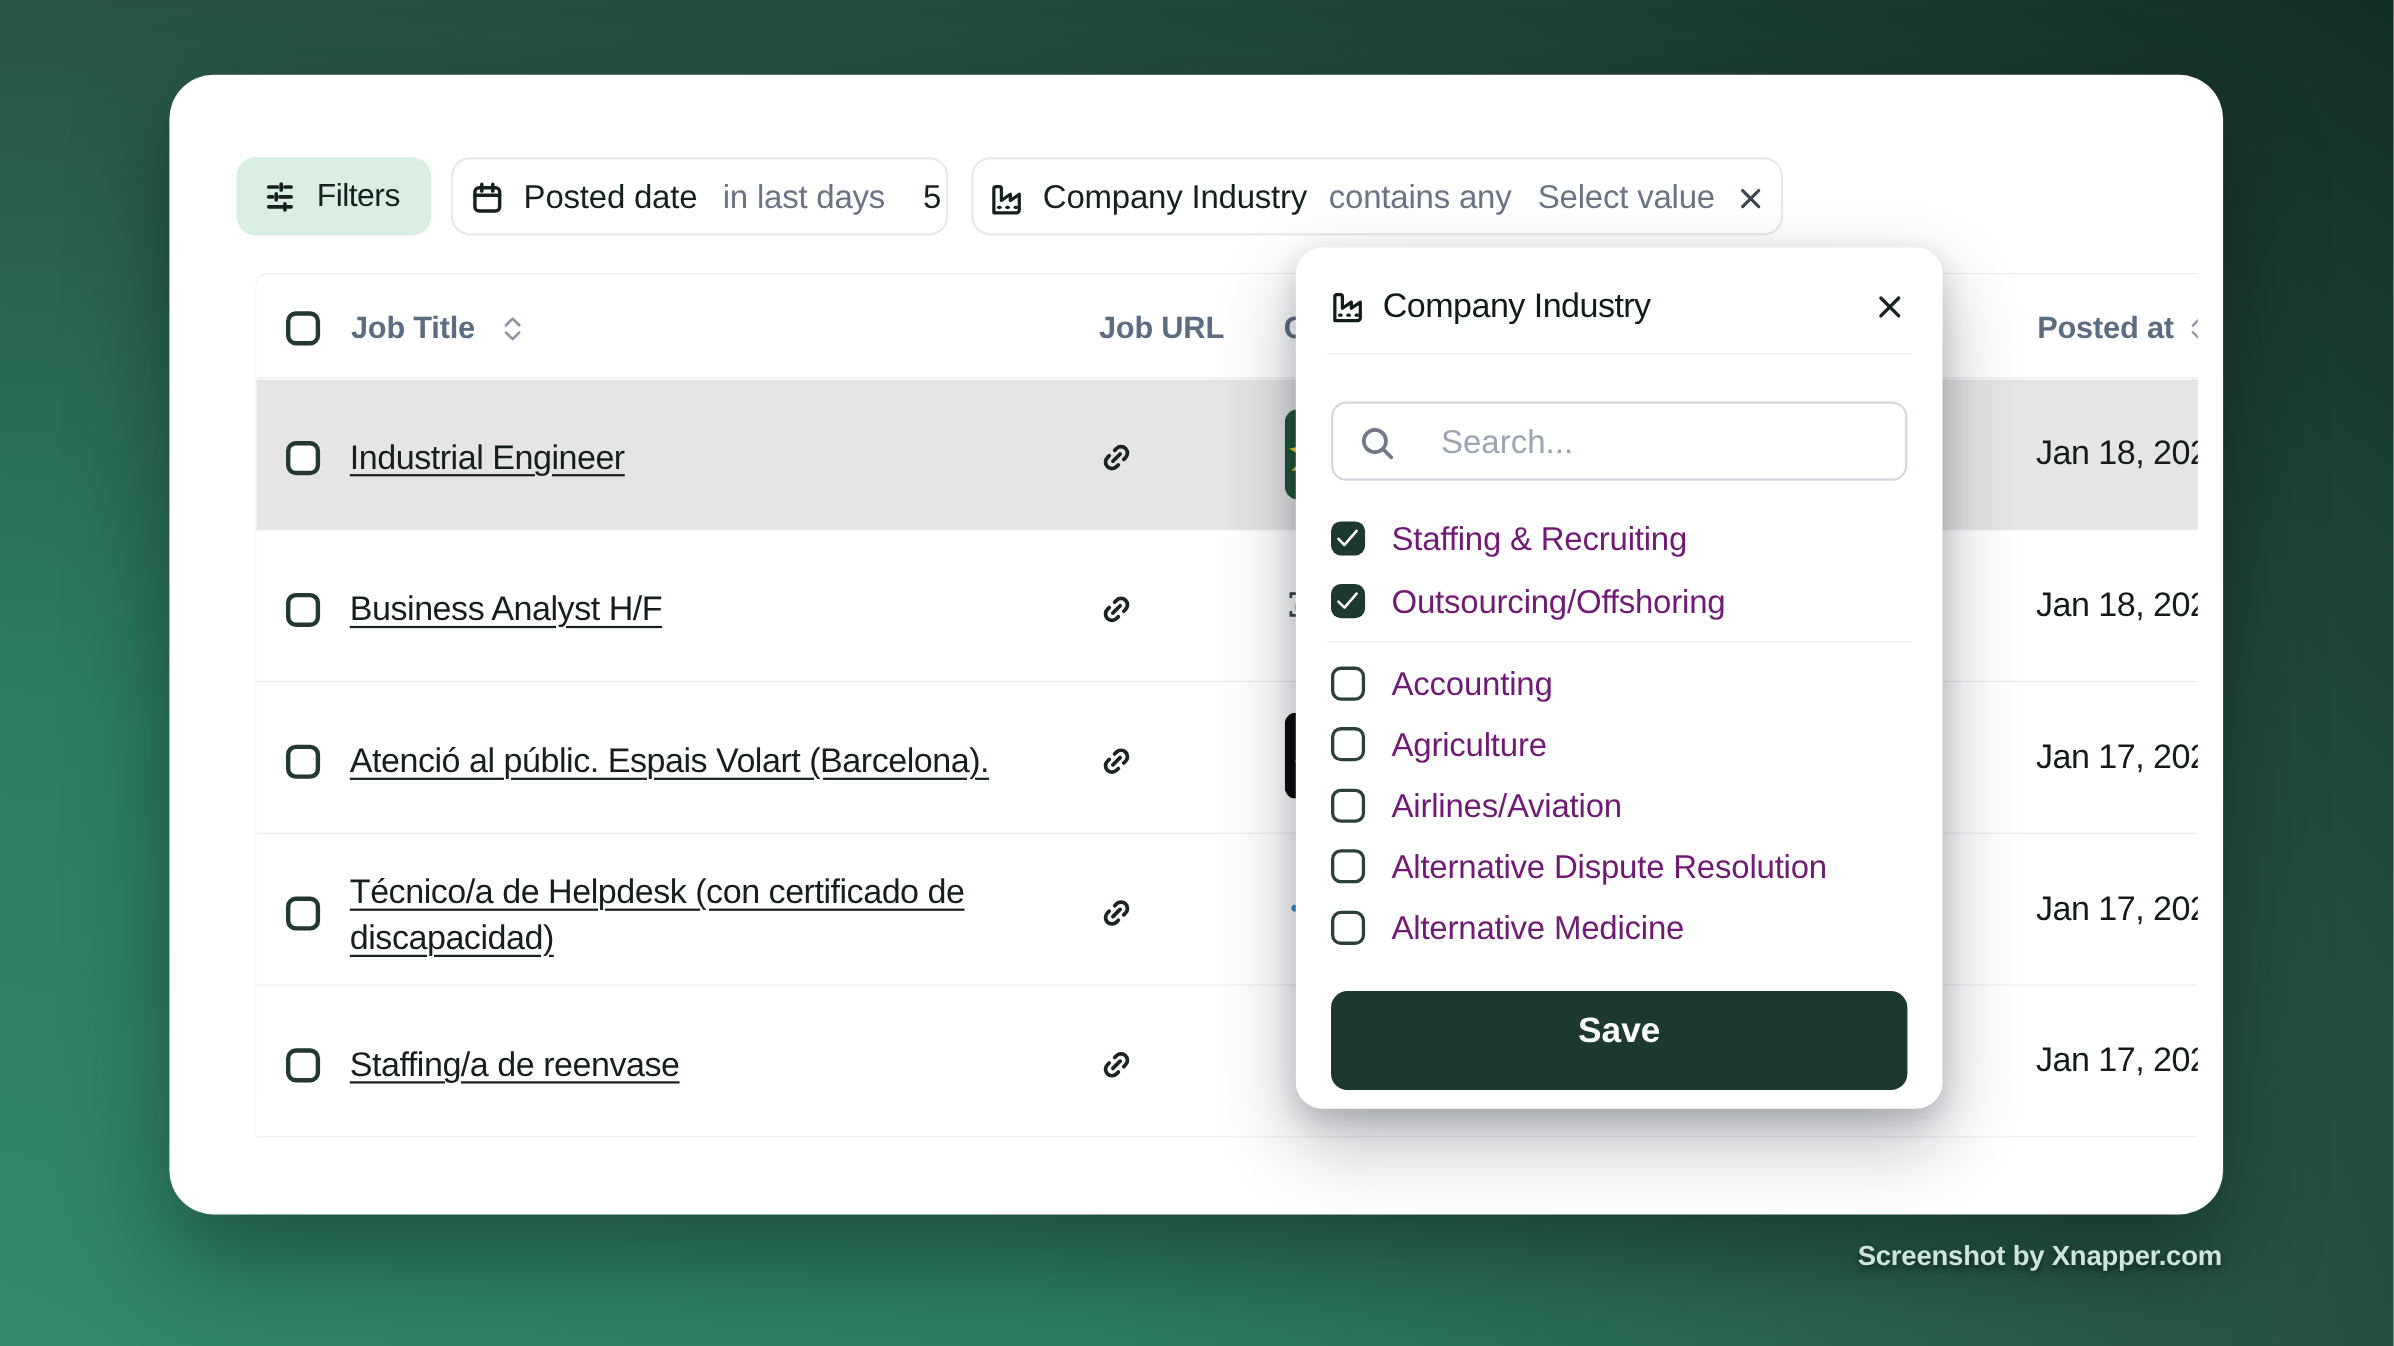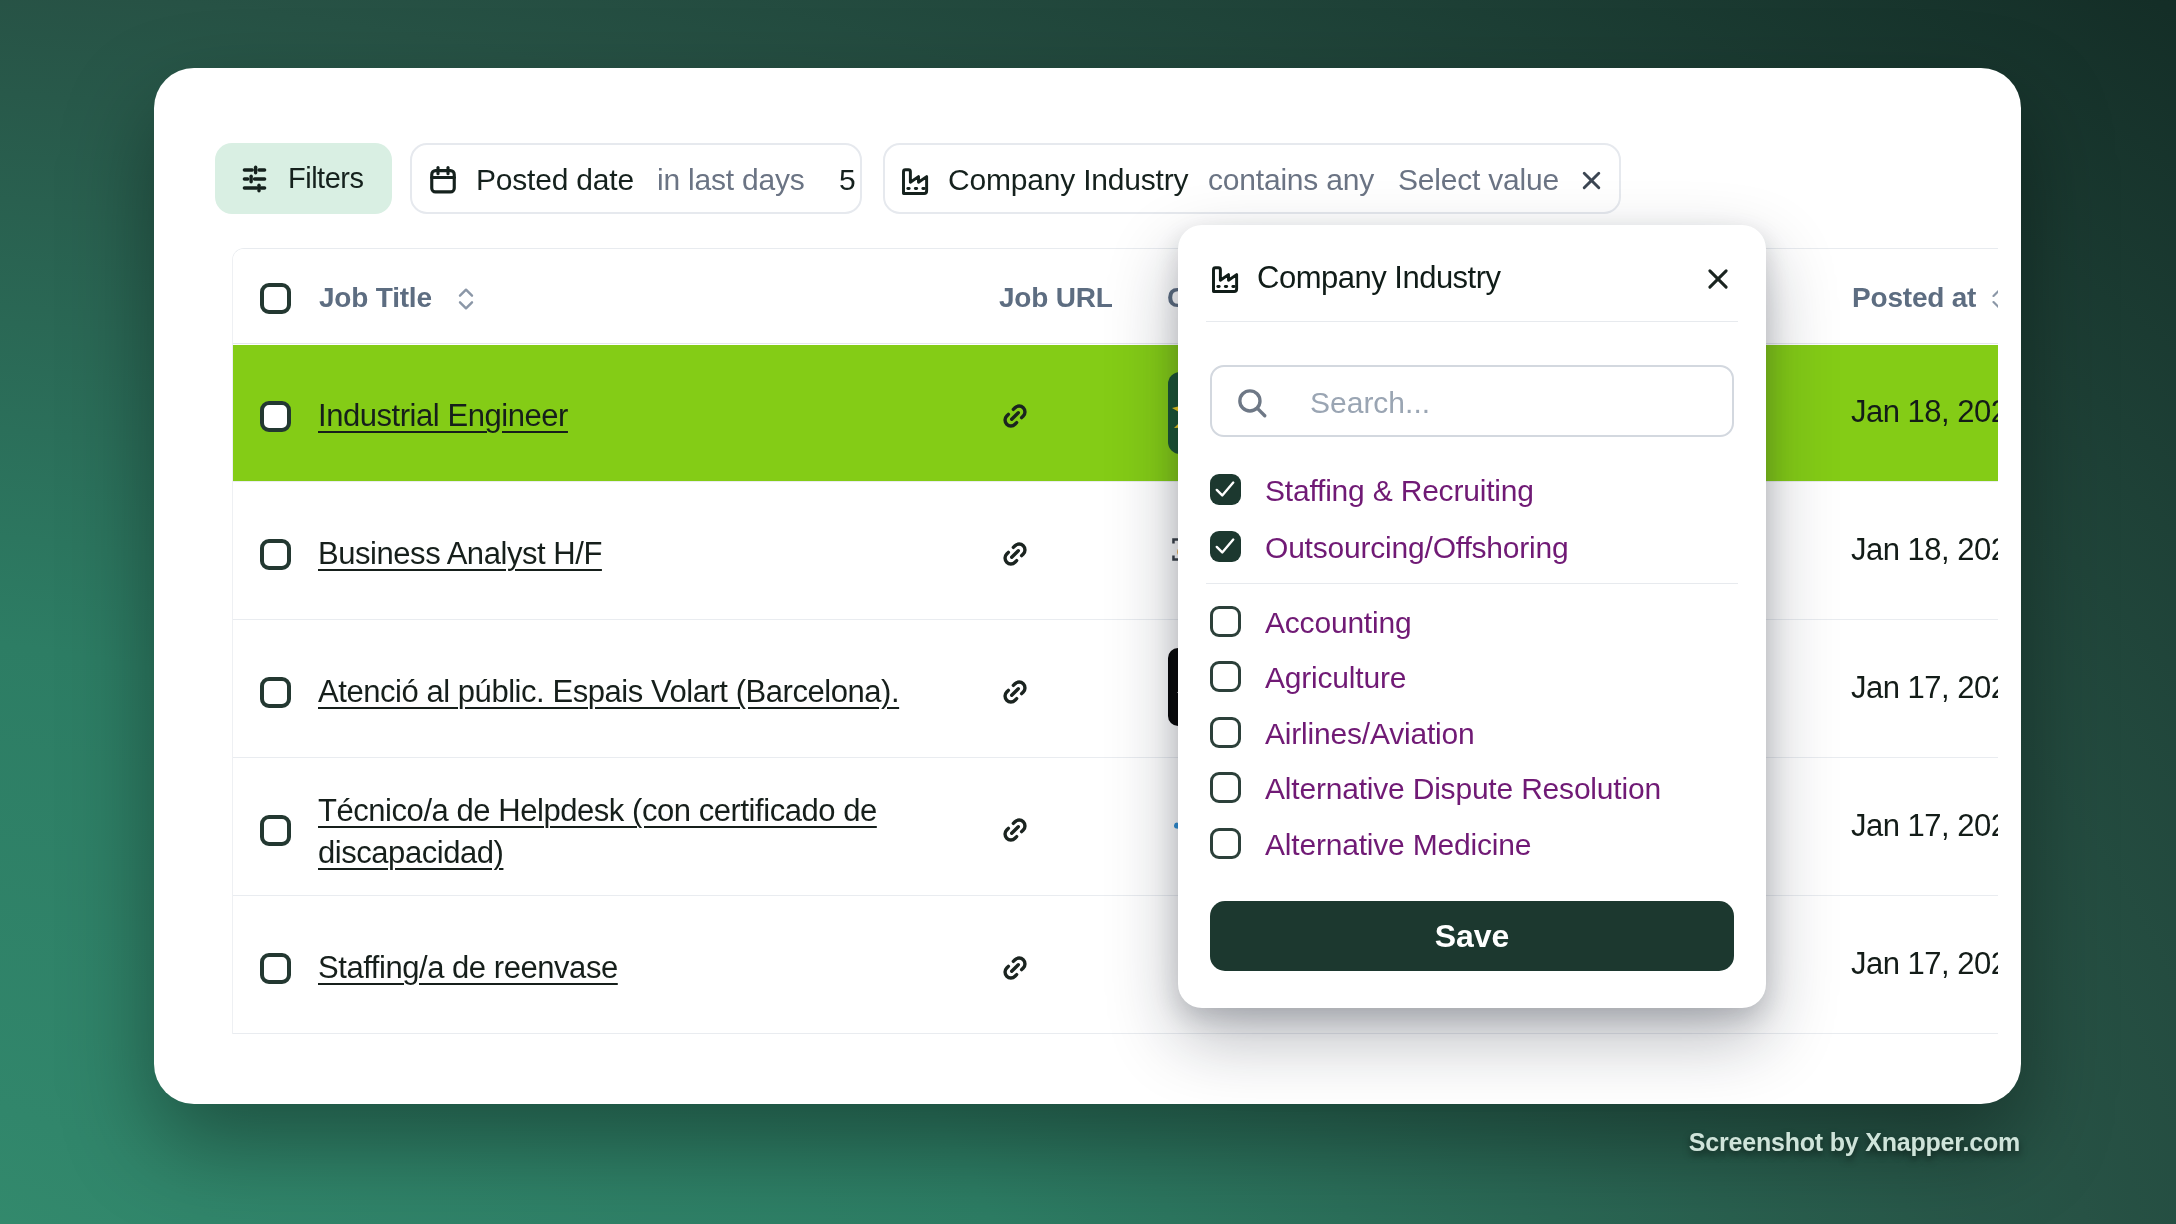--- a/index.html
+++ b/index.html
@@ -20,38 +20,38 @@
   .chip.filters { left:215px; width:177px; background:#d9efe3; }
   .chip.bord { background:#fff; border:2px solid #e6e9ee; }
   .chip-label { font-size:30px; color:#15211d; letter-spacing:-0.2px; }
   .gray { color:#6b7484; }
   
   .tablewrap { position:absolute; left:232px; top:248px; width:1766px; height:786px;
     border-top:1px solid #e8ebef; border-left:1px solid #eef0f3; border-radius:12px 0 0 0; overflow:hidden; }
   .hdr { position:absolute; left:0; top:0; width:1766px; height:95px; border-bottom:1px solid #e4e7ec; background:#fff; }
   .hdtxt { position:absolute; font-size:28px; font-weight:700; letter-spacing:-0.2px; color:#5d6d81; top:33px; }
   .row { position:absolute; left:0; width:1766px; border-bottom:1px solid #e9ecf0; background:#fff; }
-  .row.alt { background:#84cc16; }
+  .row.alt { background:#e5e5e5; }
   .cb { position:absolute; width:31px; height:31px; border:4px solid #233831; border-radius:9px; background:#fff; }
   .jobtitle { position:absolute; left:85px; font-size:31px; letter-spacing:-0.45px; color:#161f1b; text-decoration:underline; text-underline-offset:5px; text-decoration-thickness:2px; line-height:42px; }
   .date { position:absolute; left:1618px; font-size:31px; line-height:36px; letter-spacing:-0.5px; color:#131c18; white-space:nowrap; }
   .linkico { position:absolute; left:768px; }
   
   .pop { position:absolute; left:1178px; top:225px; width:588px; height:783px; background:#fff; border-radius:24px;
     box-shadow:0 30px 70px rgba(16,24,40,.3), 0 10px 24px rgba(16,24,40,.16); z-index:5; }
   .pop .title { position:absolute; left:79px; top:260px; font-size:31px; letter-spacing:-0.5px; color:#101c18; }
   .divider { position:absolute; left:28px; width:532px; height:1px; background:#e7eaee; }
   .search { position:absolute; left:32px; top:140px; width:524px; height:72px; border:2px solid #d3d8df; border-radius:14px; }
   .search span { position:absolute; left:75px; top:19px; font-size:30px; color:#9aa5b3;margin-left:23px; }
   .item { position:absolute; left:32px; height:34px; }
   .item .box { position:absolute; left:0; top:0; width:31px; height:31px; border-radius:9px; }
   .item .box.off { border:3.5px solid #2c403a; background:#fff; }
   .item .box.on  { background:#1c382f; }
   .item .lbl { position:absolute; left:55px; top:0px; font-size:30px; letter-spacing:-0.2px; color:#701a75; white-space:nowrap; }
-  .save { position:absolute; left:32px; top:676px; width:524px; height:70px; background:#1c382f; border-radius:15px;
+  .save { position:absolute; left:32px; top:676px; width:524px; height:90px; background:#1c382f; border-radius:15px;
     color:#fff; font-size:32px; font-weight:700; text-align:center; line-height:70px; }
   .xnapper { position:absolute; right:156px; top:1128px; font-size:25px; font-weight:700; letter-spacing:-0.2px; color:#cfe4da;
     text-shadow:0 4px 7px rgba(0,0,0,.5); }
   svg { display:block; }
 </style>
 </head>
 <body>
 <div class="card"></div>
 
 <div class="chip filters">

